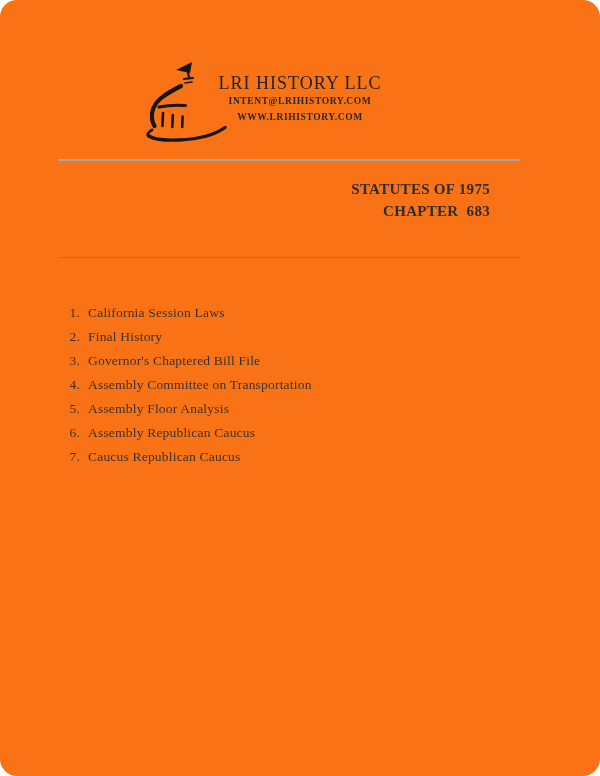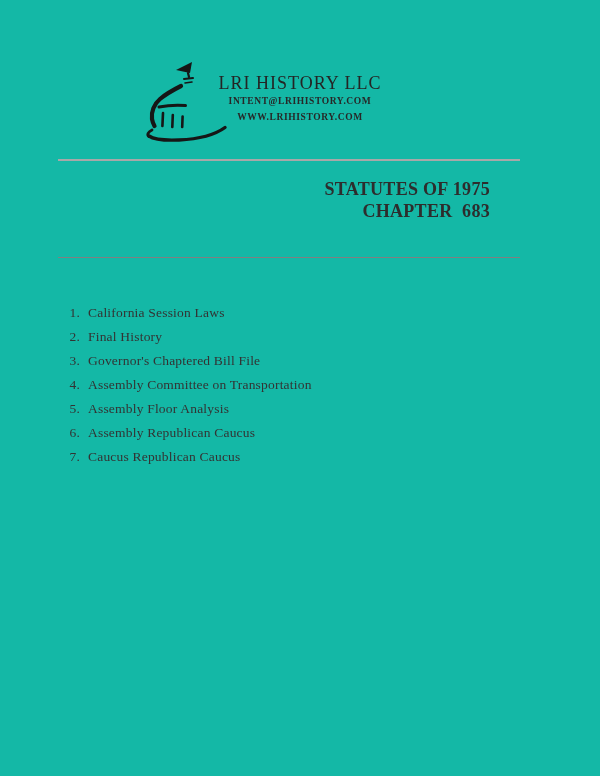--- a/index.html
+++ b/index.html
@@ -2,21 +2,21 @@
 <html><head>
 <meta charset="utf-8">
 <style>
   * { margin: 0; padding: 0; box-sizing: border-box; }
   html, body { background: #ffffff; }
   body {
     width: 600px; height: 776px;
     font-family: "Liberation Serif", "DejaVu Serif", serif;
     position: relative; overflow: hidden;
   }
-  .page { position: absolute; inset: 0; background: #14b8a6; }
+  .page { position: absolute; inset: 0; background: #f97316; border-radius: 17px; }
 
   
   .logo {
     position: absolute; left: 138px; top: 58px;
     width: 92px; height: 86px;
   }
   .header-text {
     position: absolute; left: 150px; top: 73px; width: 300px;
     text-align: center; color: #222222;
   }
@@ -32,21 +32,21 @@
 
   
   .rule { position: absolute; left: 58px; width: 462px; }
   .rule-top { top: 159px; height: 2px; background: #a8a8a8; }
   .rule-bottom { top: 257px; height: 1.4px; background: #808080; }
 
   
   .bill-ref {
     position: absolute; right: 110px; top: 178px;
     text-align: right; font-weight: bold; color: #2d2d2d;
-    font-size: 18px; line-height: 22px; letter-spacing: 0.3px;
+    font-size: 15px; line-height: 22px; letter-spacing: 0.3px;
   }
   .bill-ref div { white-space: pre; }
 
   
   .toc-heading {
     position: absolute; left: 55px; top: 273px;
     font-size: 15px; font-weight: bold; color: #1f1f1f;
     letter-spacing: 0.2px;
   }
   .toc-list {

